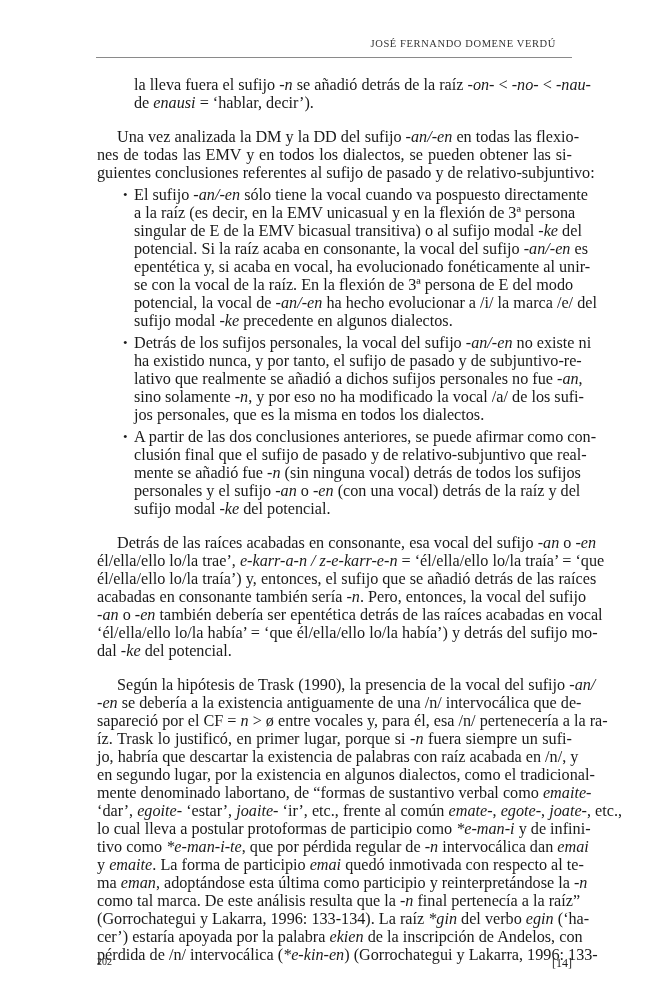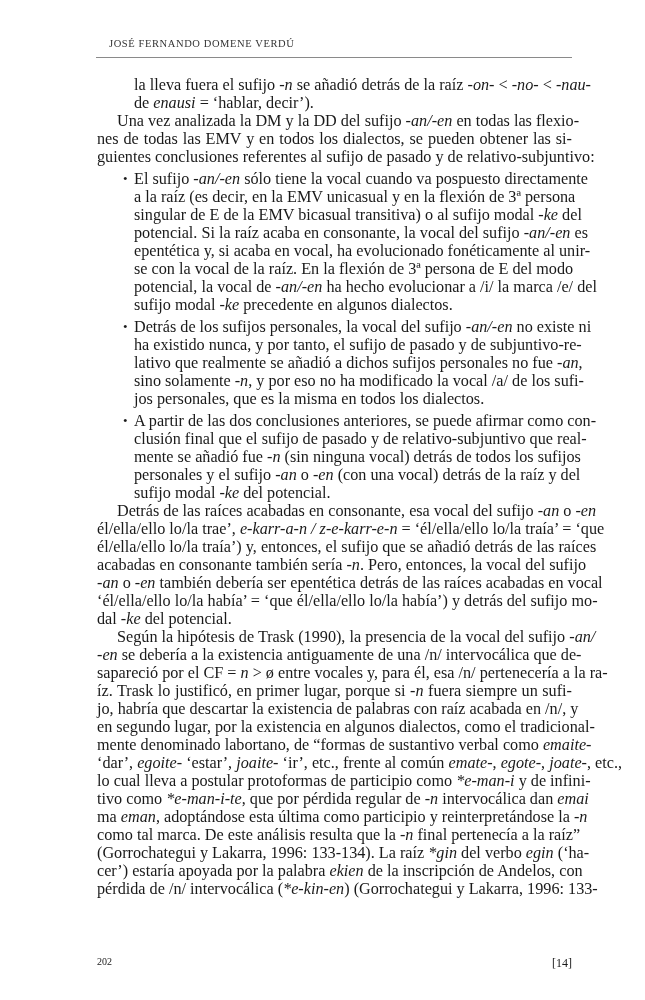--- a/index.html
+++ b/index.html
@@ -2,40 +2,40 @@
 <html><head>
 <meta charset="utf-8">
 <style>
   html, body { margin: 0; padding: 0; background: #ffffff; }
   body {
     width: 645px; height: 1000px; position: relative; overflow: hidden;
     font-family: "Liberation Serif", "DejaVu Serif", serif;
     color: #1a1a1a;
   }
   .running-head {
-    position: absolute; left: 109px; width: 476px; top: 38px;
-    text-align: left; font-size: 10.5px; letter-spacing: 0.6px;
+    position: absolute; left: 80px; width: 476px; top: 38px;
+    text-align: right; font-size: 10.5px; letter-spacing: 0.6px;
     color: #333;
   }
   .head-rule {
     position: absolute; left: 96px; width: 476px; top: 57px;
     height: 0; border-top: 1.5px solid #8a8a8a;
   }
   .body {
     position: absolute; left: 97px; top: 76px; width: 475px;
     font-size: 16.2px; line-height: 18px;
   }
   .line {
     display: block; height: 18px; white-space: nowrap;
     text-align: justify; text-align-last: justify; overflow: visible;
   }
   .line.last { text-align-last: left; }
   .indent-cont { margin-left: 37px; }
   .indent-first { text-indent: 0; padding-left: 20px; }
-  .para { margin-top: 0; }
+  .para { margin-top: 16px; }
   .bullet-block { position: relative; margin-left: 37px; margin-top: 4px; }
   .bullet-dot {
     position: absolute; left: -11px; top: 0; font-size: 13px; line-height: 18px;
   }
   i { font-style: italic; }
   .footer-left {
     position: absolute; left: 97px; top: 956px; font-size: 10px;
   }
   .footer-right {
     position: absolute; right: 73px; top: 956px; font-size: 12px;
@@ -97,20 +97,21 @@
       <span class="line indent-first"><span>Según la hipótesis de Trask (1990), la presencia de la vocal del sufijo </span><i>-an/</i></span>
       <span class="line"><i>-en</i><span> se debería a la existencia antiguamente de una /n/ intervocálica que de-</span></span>
       <span class="line"><span>sapareció por el CF = </span><i>n</i><span> &gt; ø entre vocales y, para él, esa /n/ pertenecería a la ra-</span></span>
       <span class="line"><span>íz. Trask lo justificó, en primer lugar, porque si </span><i>-n</i><span> fuera siempre un sufi-</span></span>
       <span class="line"><span>jo, habría que descartar la existencia de palabras con raíz acabada en /n/, y</span></span>
       <span class="line"><span>en segundo lugar, por la existencia en algunos dialectos, como el tradicional-</span></span>
       <span class="line"><span>mente denominado labortano, de “formas de sustantivo verbal como </span><i>emaite-</i></span>
       <span class="line"><span>‘dar’, </span><i>egoite-</i><span> ‘estar’, </span><i>joaite-</i><span> ‘ir’, etc., frente al común </span><i>emate-</i><span>, </span><i>egote-</i><span>, </span><i>joate-</i><span>, etc.,</span></span>
       <span class="line"><span>lo cual lleva a postular protoformas de participio como </span><i>*e-man-i</i><span> y de infini-</span></span>
       <span class="line"><span>tivo como </span><i>*e-man-i-te</i><span>, que por pérdida regular de </span><i>-n</i><span> intervocálica dan </span><i>emai</i></span>
+      <span class="line"><span>y </span><i>emaite</i><span>. La forma de participio </span><i>emai</i><span> quedó inmotivada con respecto al te-</span></span>
       <span class="line"><span>ma </span><i>eman</i><span>, adoptándose esta última como participio y reinterpretándose la </span><i>-n</i></span>
       <span class="line"><span>como tal marca. De este análisis resulta que la </span><i>-n</i><span> final pertenecía a la raíz”</span></span>
       <span class="line"><span>(Gorrochategui y Lakarra, 1996: 133-134). La raíz </span><i>*gin</i><span> del verbo </span><i>egin</i><span> (‘ha-</span></span>
       <span class="line"><span>cer’) estaría apoyada por la palabra </span><i>ekien</i><span> de la inscripción de Andelos, con</span></span>
       <span class="line last"><span>pérdida de /n/ intervocálica (</span><i>*e-kin-en</i><span>) (Gorrochategui y Lakarra, 1996: 133-</span></span>
     </div>
   </div>
 
 <div class="footer-left">202</div>
 <div class="footer-right">[14]</div>

